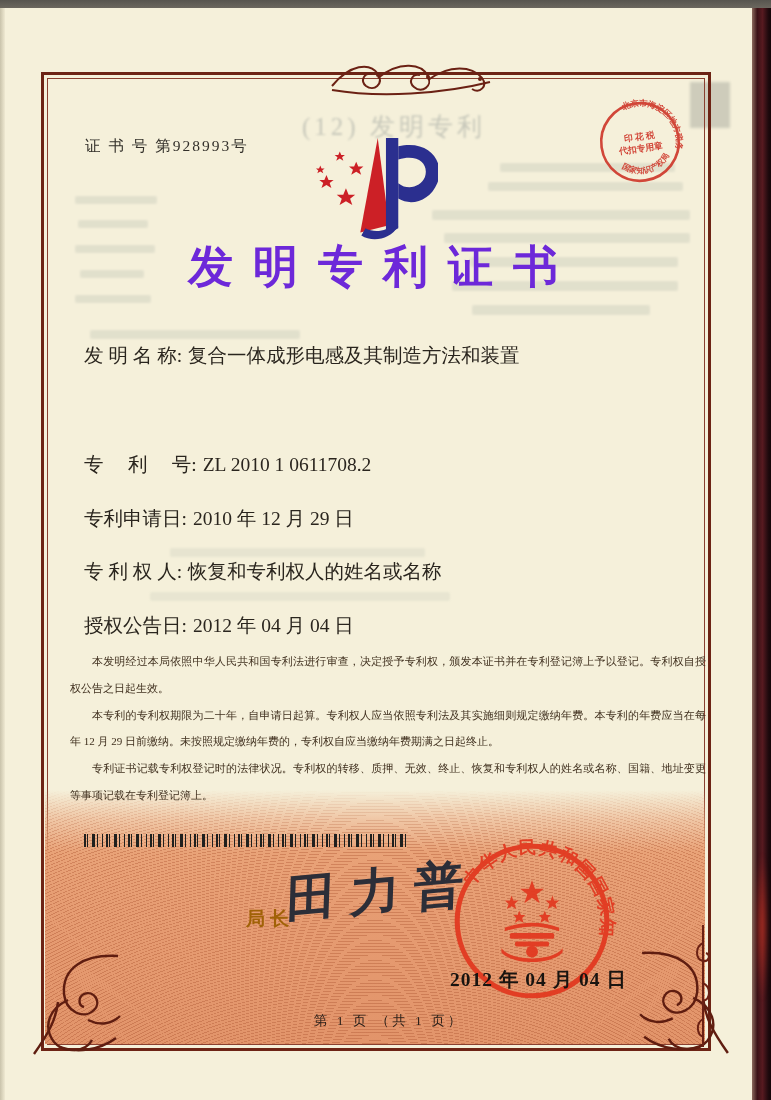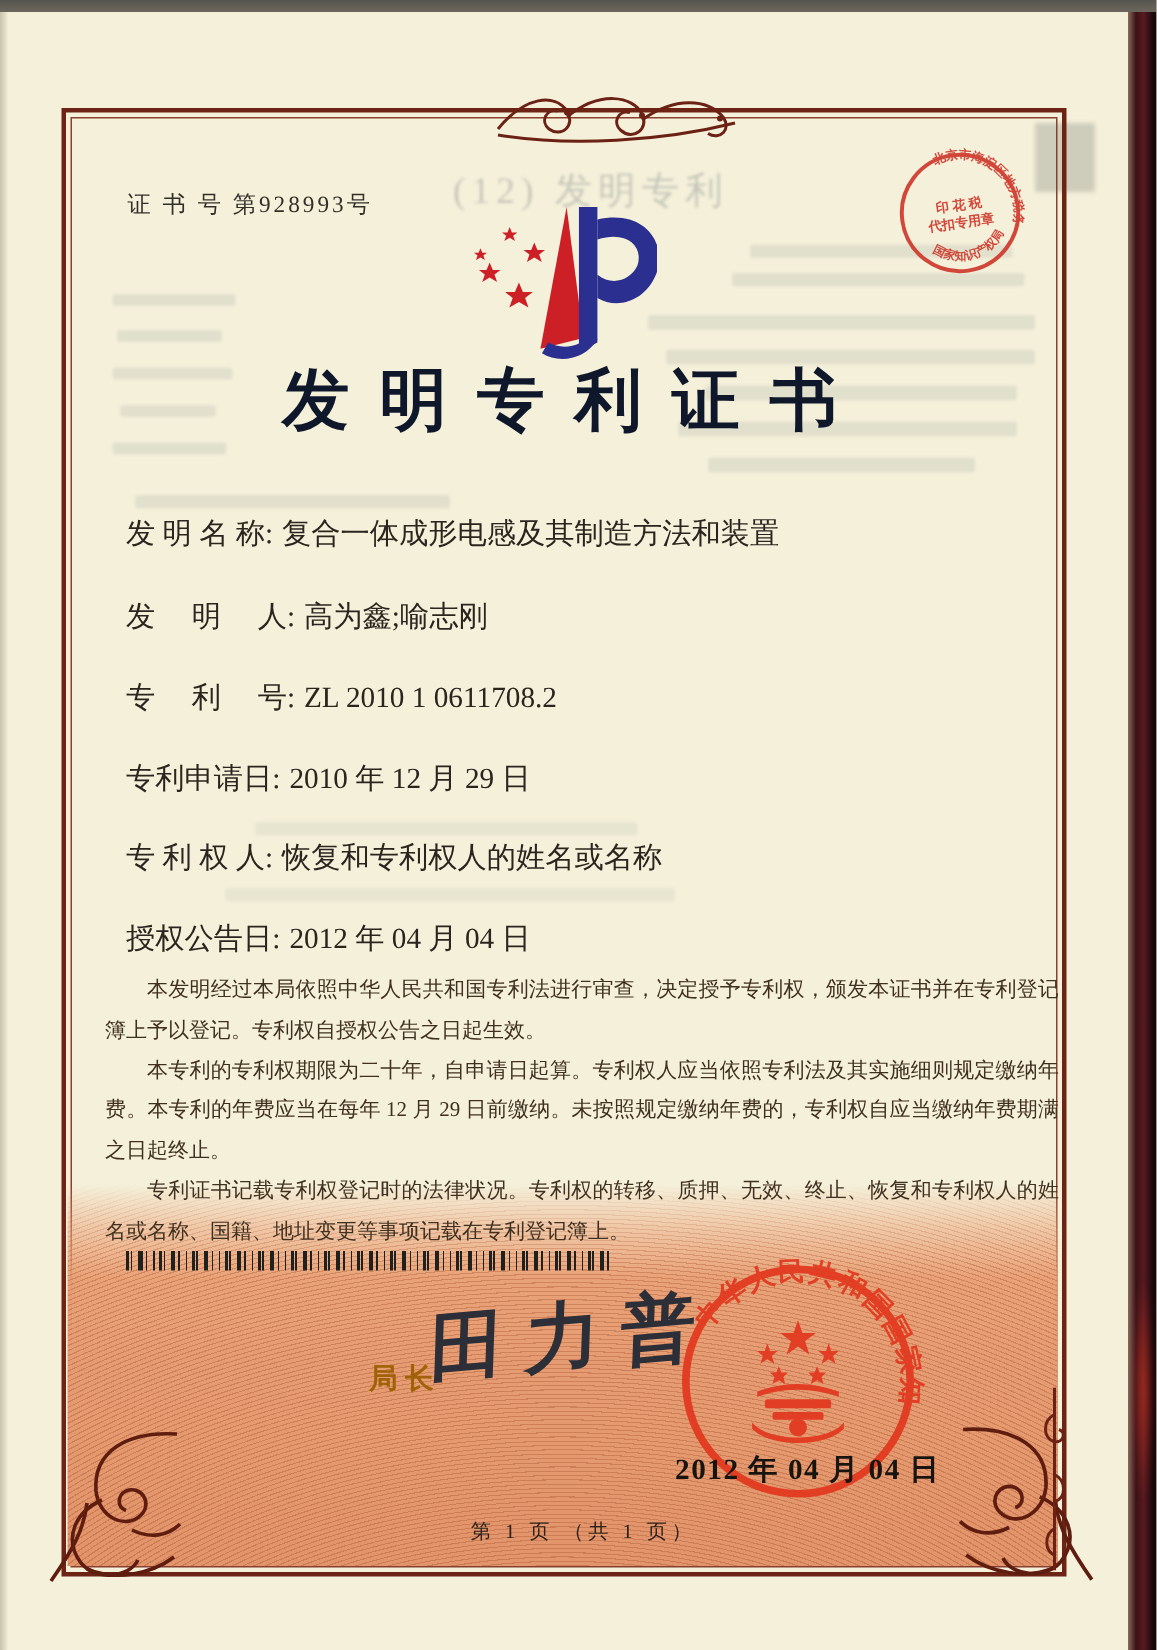--- a/index.html
+++ b/index.html
@@ -17,26 +17,26 @@
   .frame{left:41px;top:72px;width:664px;height:973px;border:3px solid #6d2415;}
   .frame-inner{position:absolute;left:3px;top:3px;right:3px;bottom:3px;border:1.5px solid #8a4030;}
   
   .panel{left:45px;top:790px;width:660px;height:254px;
      background:linear-gradient(180deg,rgba(235,163,120,0) 0,rgba(235,163,120,.55) 30px,rgba(232,158,114,.95) 62px,#e69c72 120px,#e2946a 100%);}
   .panel::after{content:"";position:absolute;inset:0;
      background:repeating-radial-gradient(1400px 1000px at 50% 190%,rgba(172,84,48,.38) 0 1px,rgba(0,0,0,0) 1px 4px);
      -webkit-mask-image:linear-gradient(180deg,transparent 0,#000 55px);
              mask-image:linear-gradient(180deg,transparent 0,#000 55px);}
   
-  .certno{left:85px;top:126px;font-size:15.5px;letter-spacing:2px;color:#33302a;}
+  .certno{left:85px;top:136px;font-size:15.5px;letter-spacing:2px;color:#33302a;}
   .title{left:41px;top:237px;width:664px;text-align:center;font-size:45px;font-weight:bold;
-         letter-spacing:20px;text-indent:20px;color:#0f172a;}
+         letter-spacing:20px;text-indent:20px;color:#6d28d9;}
   .field{left:84px;font-size:19.5px;color:#2a251e;font-weight:400;white-space:nowrap;}
   .field .lbl{margin-right:6px;}
-  .paras{left:70px;top:648px;width:636px;font-size:14px;line-height:26.8px;color:#40301f;font-weight:500;}
+  .paras{left:70px;top:648px;width:636px;font-size:11px;line-height:26.8px;color:#40301f;font-weight:500;}
   .paras p{margin:0;text-indent:2em;text-align:justify;}
   .barcode{left:84px;top:834px;width:322px;height:13px;background:
      repeating-linear-gradient(90deg,#20201e 0 2px,transparent 2px 3px,#20201e 3px 4px,transparent 4px 8px,
      #20201e 8px 11px,transparent 11px 13px,#20201e 13px 14px,transparent 14px 18px,#20201e 18px 19px,transparent 19px 22px);}
   .director{left:246px;top:906px;font-size:19px;letter-spacing:5px;color:#a16207;font-weight:600;}
   .signature{left:286px;top:858px;font-size:50px;font-weight:bold;color:#2c2e38;
      letter-spacing:14px;transform:rotate(-5deg) skewX(-7deg);}
   .issue-date{left:450px;top:966px;font-size:19.5px;font-weight:bold;color:#181410;letter-spacing:1px;z-index:6;}
   .footer{left:41px;top:1012px;width:664px;text-align:center;font-size:13.5px;letter-spacing:3px;color:#2b211a;padding-left:16px;}
   
@@ -153,23 +153,20 @@
       <polygon points="85,2 97,2 97,90 85,96"></polygon>
       <path d="M97 10 C128 3 143 26 135 46 C128 63 110 69 97 61 L97 46 C107 54 119 49 123 40 C127 28 117 17 97 23 Z"></path>
       <path d="M97 88 C89 101 72 104 61 97 L65 90 C74 95 87 93 93 84 Z"></path>
     </g>
   </svg>
 
   <div class="abs title">发明专利证书</div>
 
   <div class="abs field" style="top:342px;">
     <span class="lbl">发 明 名 称:</span><span>复合一体成形电感及其制造方法和装置</span>
-  </div>
-  <div class="abs field" style="top:397px;">
-    <span class="lbl">发　 明　 人:</span><span>高为鑫;喻志刚</span>
   </div>
   <div class="abs field" style="top:451px;">
     <span class="lbl">专　 利　 号:</span><span>ZL 2010 1 0611708.2</span>
   </div>
   <div class="abs field" style="top:505px;">
     <span class="lbl">专利申请日:</span><span>2010 年 12 月 29 日</span>
   </div>
   <div class="abs field" style="top:558px;">
     <span class="lbl">专 利 权 人:</span><span>恢复和专利权人的姓名或名称</span>
   </div>

